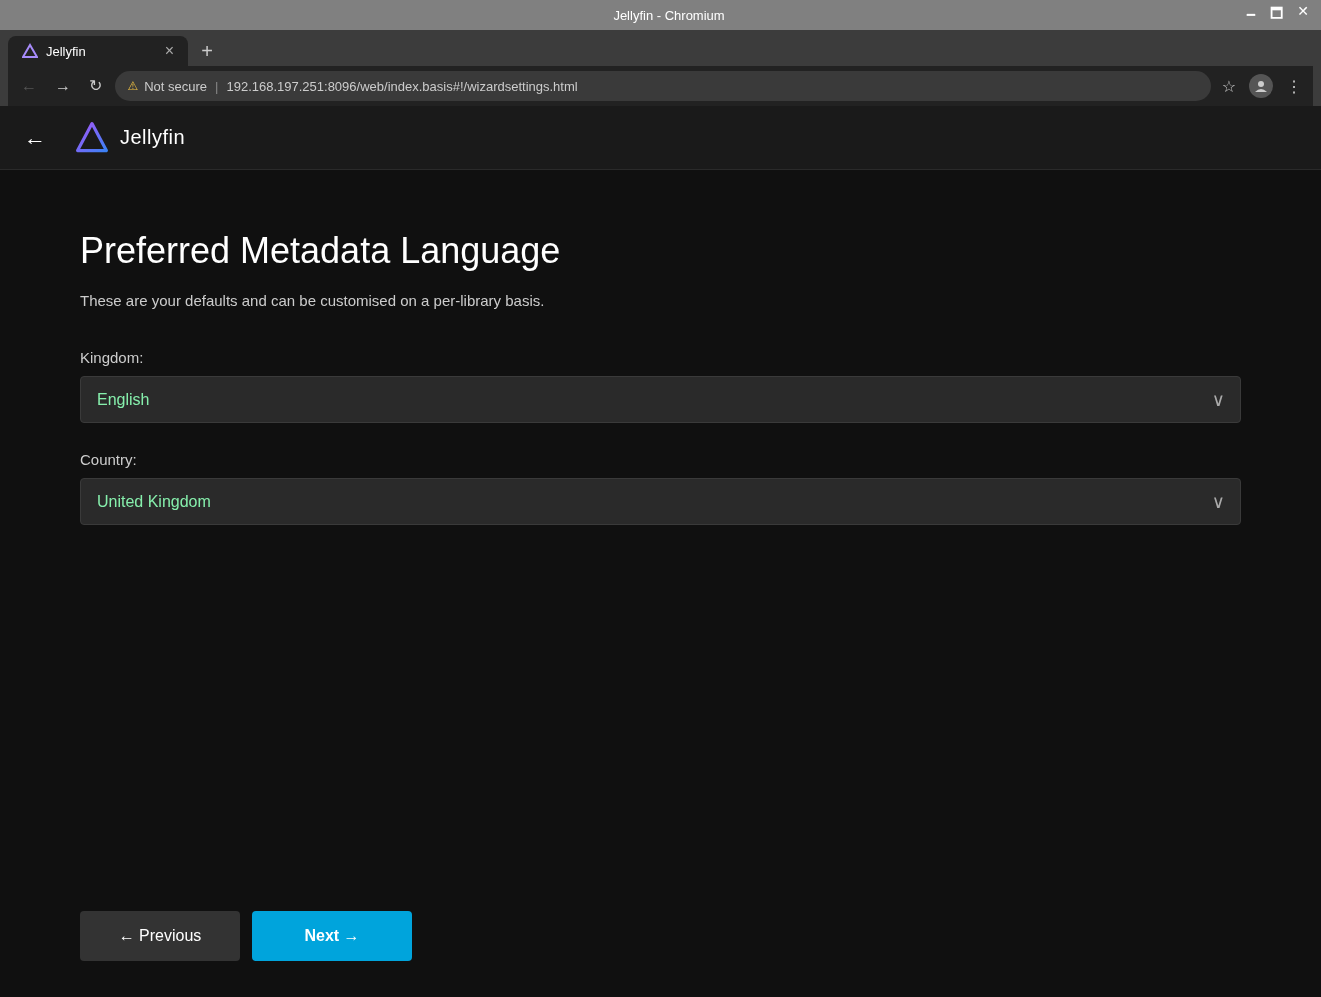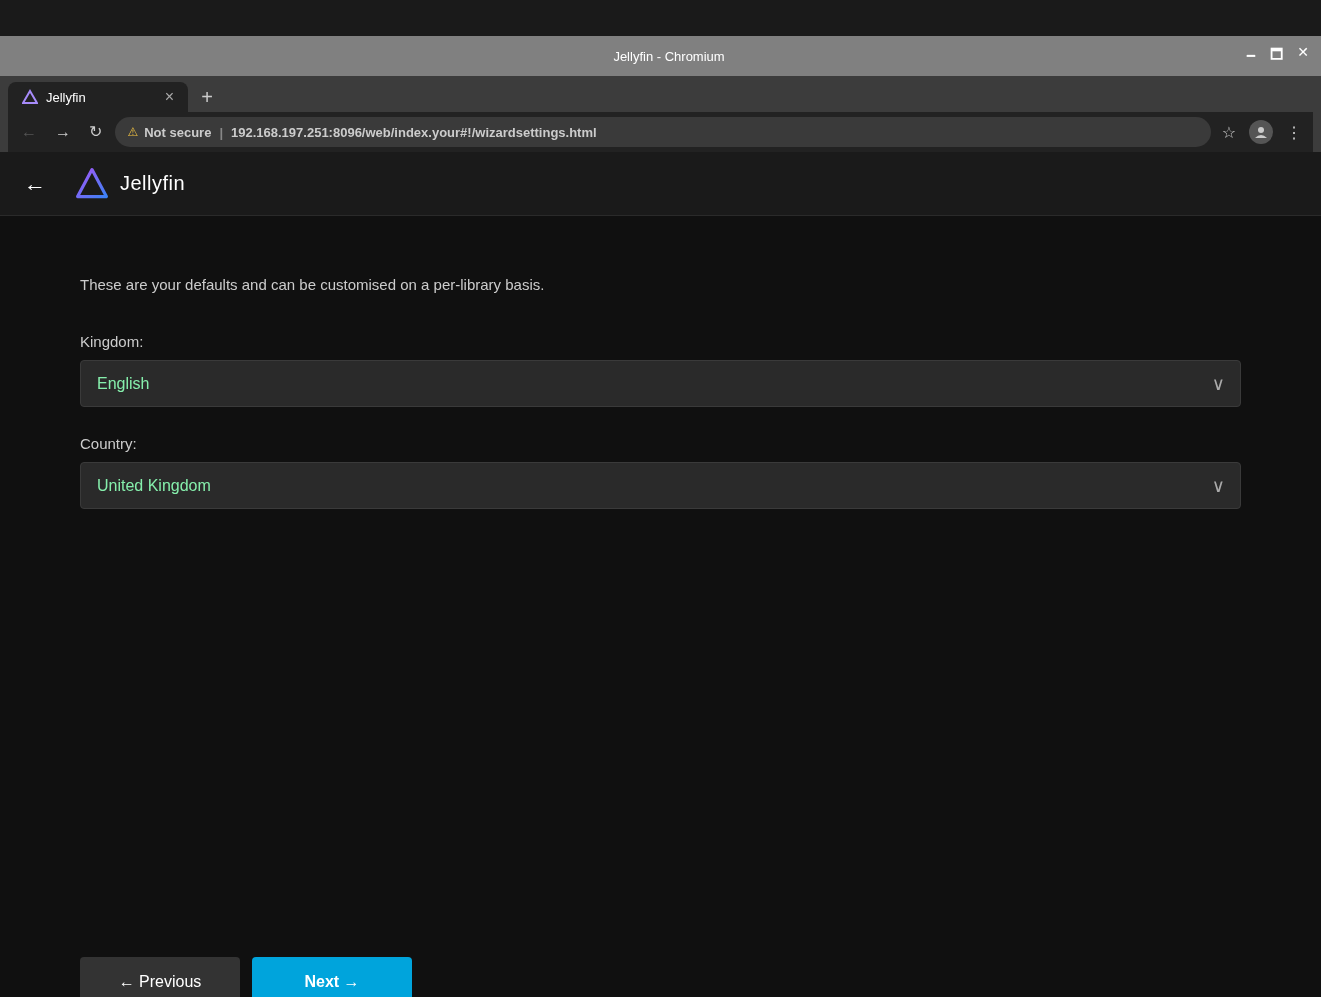--- a/index.html
+++ b/index.html
@@ -8,27 +8,26 @@
       font-family: 'Segoe UI', Arial, sans-serif;
       background: #1a1a1a;
       width: 1321px;
       height: 997px;
       overflow: hidden;
     }
 
     
     .titlebar {
       background: #808080;
-      height: 40px;
+      height: 30px;
       display: flex;
       align-items: center;
       justify-content: space-between;
       padding: 0 12px;
       user-select: none;
-      margin-top: 36px;
     }
     .titlebar-title {
       color: #fff;
       font-size: 13px;
       flex: 1;
       text-align: center;
     }
     .titlebar-controls {
       display: flex;
       gap: 14px;
@@ -116,21 +115,20 @@
       gap: 6px;
       height: 30px;
     }
     .security-icon {
       color: #f5c542;
       font-size: 12px;
     }
     .address-text {
       color: #ccc;
       font-size: 13px;
-      font-weight: bold;
     }
 
     .browser-actions {
       display: flex;
       align-items: center;
       gap: 10px;
     }
     .browser-action-btn {
       color: #ccc;
       font-size: 16px;
@@ -318,21 +316,21 @@
 
   <div class="address-bar-row">
     <span class="nav-btn disabled">←</span>
     <span class="nav-btn">→</span>
     <span class="nav-btn">↻</span>
 
     <div class="address-bar">
       <span class="security-icon">⚠</span>
       <span class="address-text">Not secure</span>
       <span class="address-text" style="color:#888; margin: 0 2px;">|</span>
-      <span class="address-text">192.168.197.251:8096/web/index.your#!/wizardsettings.html</span>
+      <span class="address-text">192.168.197.251:8096/web/index.basis#!/wizardsettings.html</span>
     </div>
 
     <div class="browser-actions">
       <span class="browser-action-btn">☆</span>
       <div class="incognito-badge">
         <svg width="16" height="16" viewBox="0 0 16 16">
           <circle cx="8" cy="6" r="3" fill="#ccc"></circle>
           <path d="M2 14 Q8 8 14 14" fill="#ccc"></path>
         </svg>
       </div>
@@ -354,20 +352,21 @@
             <stop offset="100%" style="stop-color:#3b82f6"></stop>
           </linearGradient>
         </defs>
         <polygon points="20,4 36,34 4,34" fill="none" stroke="url(#jf-grad)" stroke-width="3.5" stroke-linejoin="round"></polygon>
       </svg>
       <span class="jellyfin-logo-text">Jellyfin</span>
     </div>
   </div>
 
   <div class="wizard-content">
+    <h1 class="wizard-title">Preferred Metadata Language</h1>
     <p class="wizard-subtitle">These are your defaults and can be customised on a per-library basis.</p>
 
     <div class="form-group">
       <label class="form-label">Kingdom:</label>
       <div class="select-wrapper">
         <select>
           <option value="English" selected="">English</option>
           <option value="French">French</option>
           <option value="German">German</option>
           <option value="Spanish">Spanish</option>

